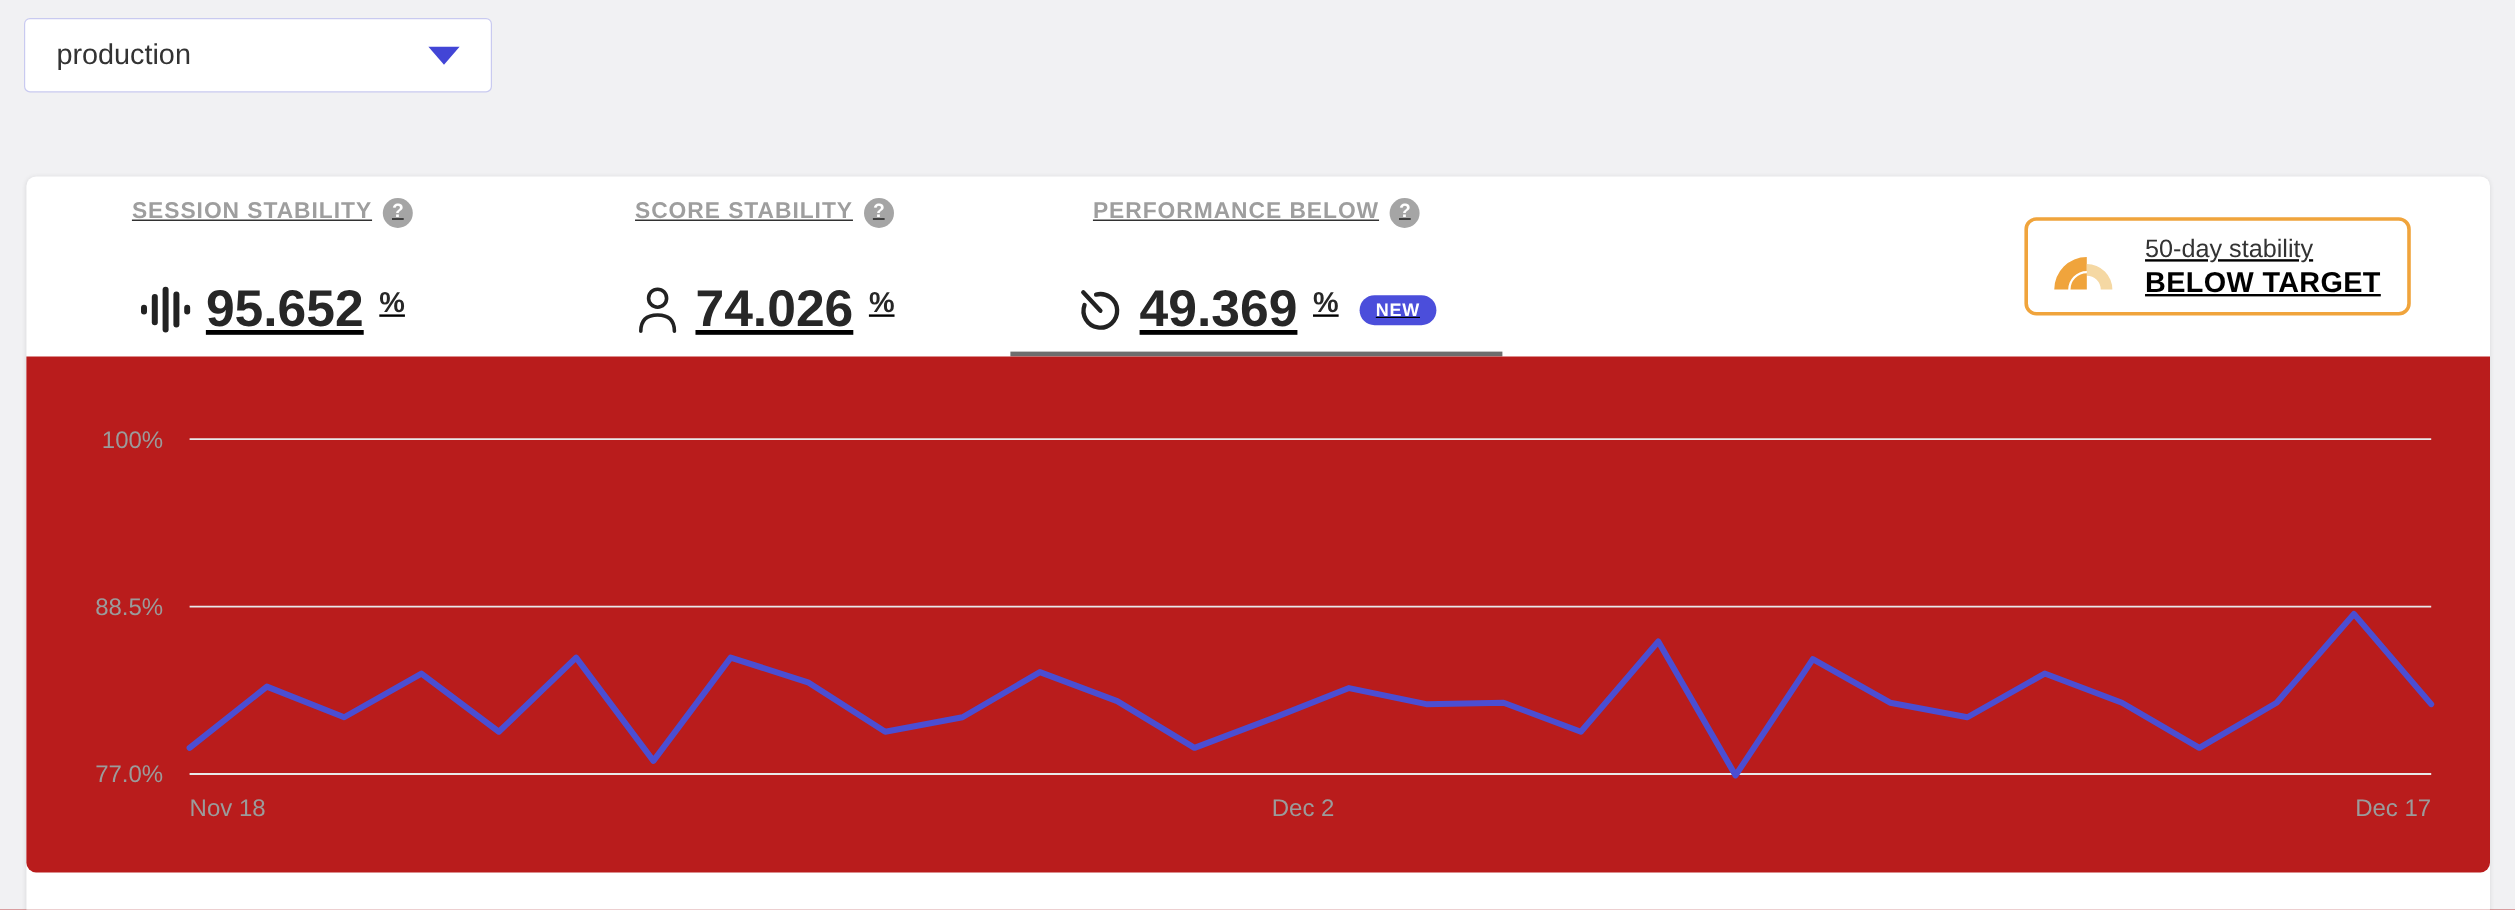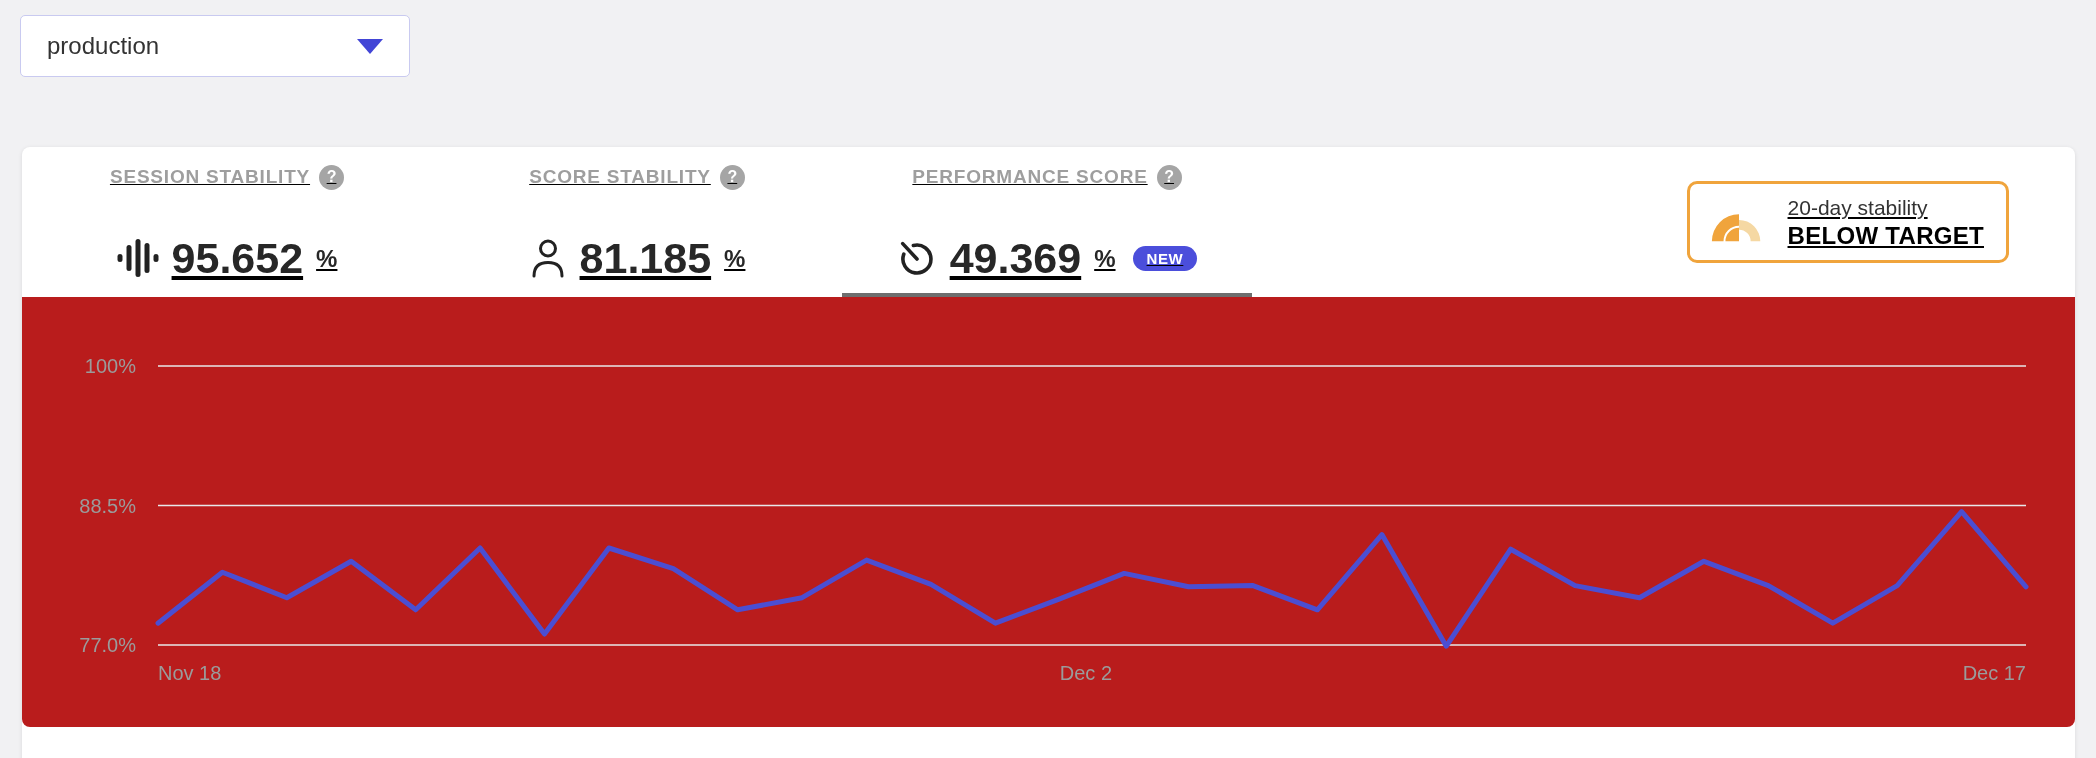--- a/index.html
+++ b/index.html
@@ -54,21 +54,21 @@
   .stat-label {
     font-size:19px; font-weight:bold; color:#9e9e9e; letter-spacing:0.8px;
   }
   .q-icon {
     width:25px; height:25px; border-radius:50%;
     background:#a5a5a5; color:#ffffff;
     font-size:16px; font-weight:bold;
     display:flex; align-items:center; justify-content:center;
     cursor:pointer;
   }
-  .stat-value-row { display:flex; align-items:center; gap:13px;margin-top:36px; }
+  .stat-value-row { display:flex; align-items:flex-start; gap:13px;margin-top:36px; }
   .metric-icon { height:43px; display:flex; align-items:center; }
   .stat-value { font-size:43px; font-weight:bold; color:#272727; line-height:43px; }
   .stat-unit { font-size:24px; font-weight:bold; color:#272727; margin-top:2px; }
   .new-badge {
     align-self:center;
     background:#4b4edb; color:#ffffff;
     font-size:15px; font-weight:bold; letter-spacing:0.6px;
     padding:4px 14px; border-radius:16px; margin-left:4px;
   }
 
@@ -130,28 +130,28 @@
           <span class="stat-label">SCORE STABILITY</span>
           <span class="q-icon">?</span>
         </div>
         <div class="stat-value-row">
           <span class="metric-icon">
             <svg width="38" height="42" viewBox="0 0 38 42">
               <circle cx="19" cy="11.5" r="7.5" fill="none" stroke="#222" stroke-width="3"></circle>
               <path d="M 5 39 C 5 29 11 25.5 19 25.5 C 27 25.5 33 29 33 39" fill="none" stroke="#222" stroke-width="3" stroke-linecap="round"></path>
             </svg>
           </span>
-          <span class="stat-value">81.185</span>
+          <span class="stat-value">74.026</span>
           <span class="stat-unit">%</span>
         </div>
       </div>
 
       <div class="stat-tab active">
         <div class="stat-label-row">
-          <span class="stat-label">PERFORMANCE SCORE</span>
+          <span class="stat-label">PERFORMANCE BELOW</span>
           <span class="q-icon">?</span>
         </div>
         <div class="stat-value-row">
           <span class="metric-icon">
             <svg width="40" height="40" viewBox="0 0 40 40">
               <path d="M 16.4 7.5 A 14 14 0 1 1 6.8 16.2" fill="none" stroke="#222" stroke-width="3.6" stroke-linecap="round"></path>
               <path d="M 20 21 L 5.7 5.6" fill="none" stroke="#222" stroke-width="3.6" stroke-linecap="round"></path>
             </svg>
           </span>
           <span class="stat-value">49.369</span>
@@ -164,21 +164,21 @@
 
     <div class="target-badge">
       <span>
         <svg width="62" height="48" viewBox="0 0 64 48">
           <path d="M 4 46 A 28 28 0 0 1 32 18 L 32 30 A 16 16 0 0 0 16 46 Z" fill="#f0a43c"></path>
           <path d="M 32 24 A 22 22 0 0 1 54 46 L 44 46 A 12 12 0 0 0 32 34 Z" fill="#f5d8a3"></path>
           <path d="M 32 46 L 32 32 A 14 14 0 0 0 18 46 Z" fill="#f0a43c"></path>
         </svg>
       </span>
       <span class="target-text">
-        <span class="target-line1">20-day stability</span>
+        <span class="target-line1">50-day stability</span>
         <span class="target-line2">BELOW TARGET</span>
       </span>
     </div>
   </div>
 
   <div class="chart-area">
     <svg id="chart-svg" width="2053" height="430" viewBox="0 0 2053 430" font-family="Liberation Sans, sans-serif">
         <line x1="136" y1="69" x2="2004" y2="69" stroke="#e8e8e9" stroke-width="1.5"></line>
         <text x="114" y="76" text-anchor="end" font-size="20" fill="#9b9b9b">100%</text>
         <line x1="136" y1="208.5" x2="2004" y2="208.5" stroke="#e8e8e9" stroke-width="1.5"></line>

